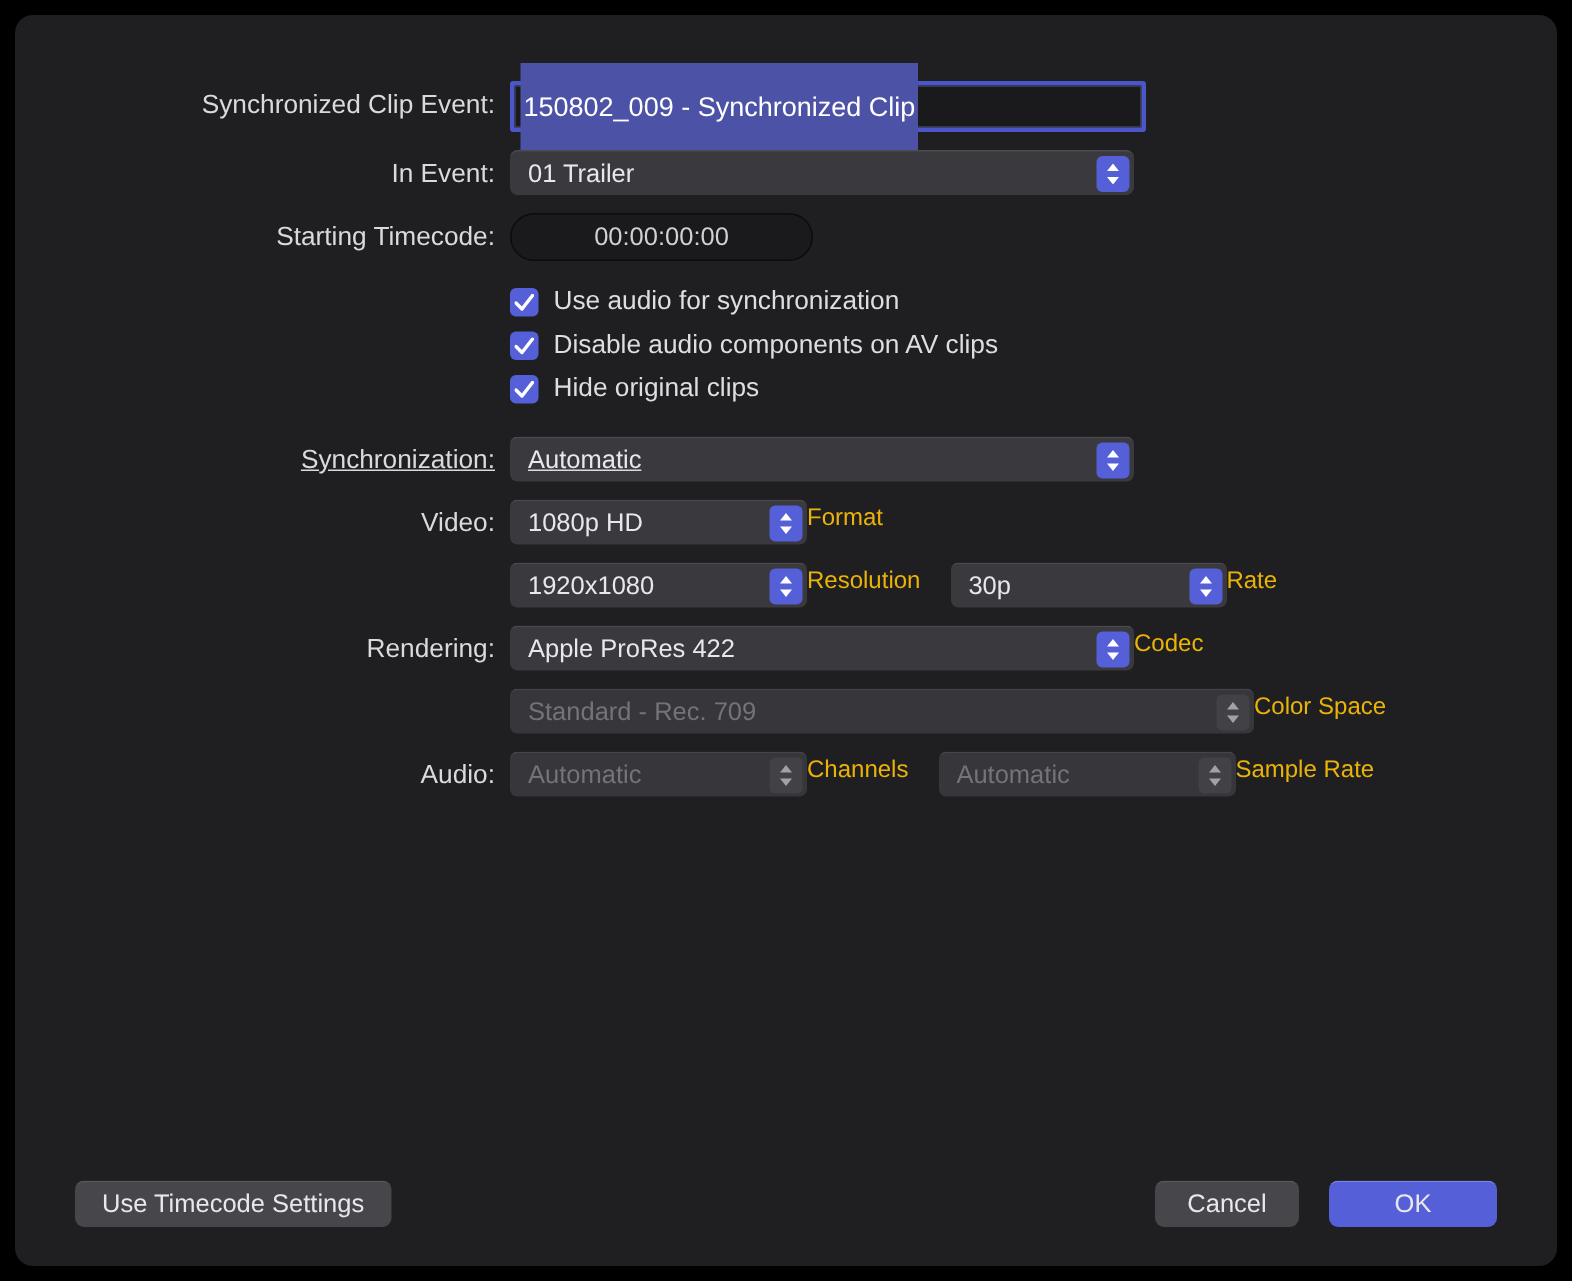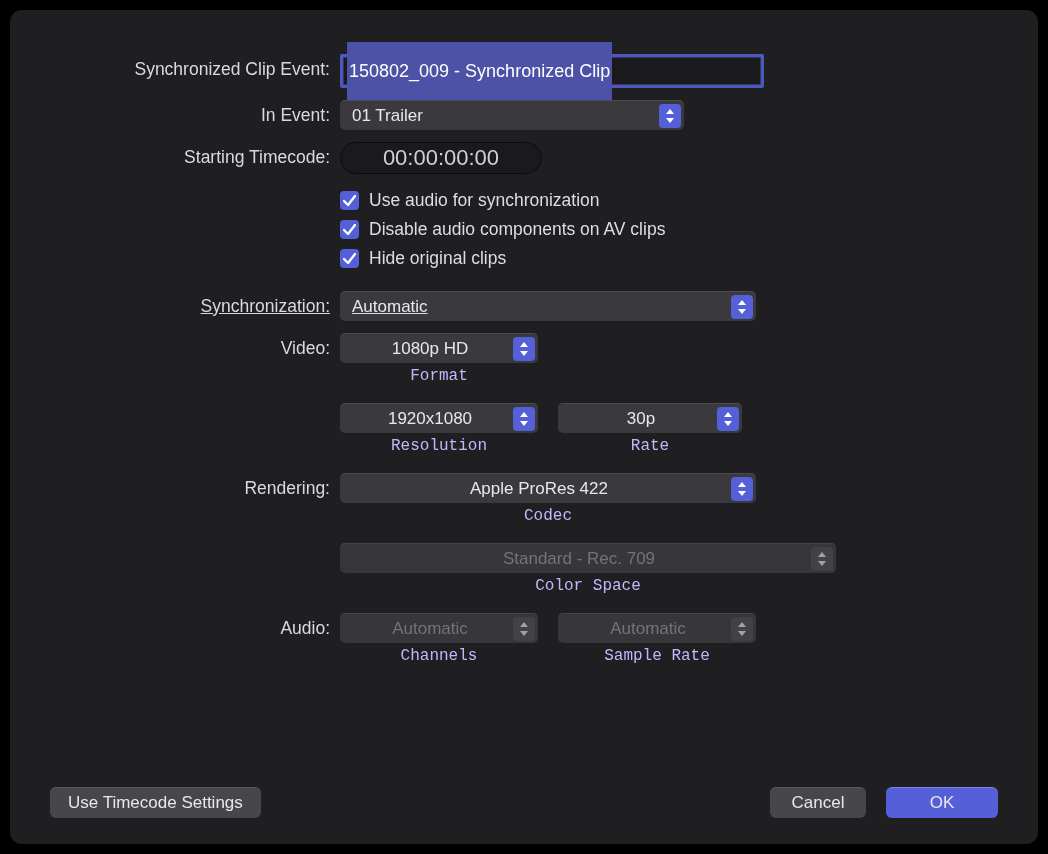--- a/index.html
+++ b/index.html
@@ -28,27 +28,26 @@
   }
   .lbl{
     width:280px;
     text-align:right;
     padding-right:10px;
     padding-top:5px;
     color:#dadade;
     font-size:17.5px;
   }
   .ctl{flex:1;display:flex;flex-wrap:wrap;gap:0 20px;}
-  .ctl-col{display:flex;flex-direction:column;text-align:center;}
+  .ctl-col{display:flex;}
   .sub{
-    color:#c4b5fd;
+    color:#eab308;
     font-size:16px;
     margin-top:4px;
     margin-bottom:6px;
-    font-family:Liberation Mono, monospace;
   }
   
   .txt-focus{
     width:424px;height:34px;
     background:#1a1a1c;
     border:3px solid #4b56c9;
     border-radius:2px;
     box-sizing:border-box;
     padding:0 4px;
     display:flex;align-items:center;
@@ -63,21 +62,21 @@
     white-space:pre;
   }
   
   .txt-plain{
     height:30px;line-height:30px;
     background:#1a1a1c;
     border:1px solid #0c0c0e;
     border-radius:16px;
     text-align:center;
     color:#d0d0d5;
-    font-size:22px;
+    font-size:17px;
   }
   
   .popup{
     position:relative;
     height:30px;line-height:30px;
     background:#3a3a3e;
     border-radius:5px;
     color:#e8e8ec;
     padding:0 30px 0 12px;
     font-size:17px;
@@ -91,21 +90,21 @@
   .popup .stepper{
     position:absolute;right:3px;top:3px;
     width:22px;height:24px;
     background:#5560d8;
     border-radius:4px;
     display:flex;flex-direction:column;align-items:center;justify-content:center;
   }
   .popup.disabled .stepper{background:#46464b;}
   .stepper svg{display:block;}
   
-  .checkline{display:flex;align-items:center;margin:4px 0;}
+  .checkline{display:flex;align-items:flex-end;margin:4px 0;}
   .cbox{
     width:19px;height:19px;
     background:#5560d8;
     border-radius:4px;
     margin-right:10px;
     display:flex;align-items:center;justify-content:center;
     flex-shrink:0;
   }
   .cbox svg{display:block;}
   .checkline span{font-size:17.5px;color:#dedee2;}
@@ -141,21 +140,21 @@
       <div class="ctl">
         <div class="txt-focus">
           <span class="sel">150802_009 - Synchronized Clip</span>
         </div>
       </div>
     </div>
 
     <div class="row">
       <div class="lbl">In Event:</div>
       <div class="ctl">
-        <div class="popup" style="width:344px;">
+        <div class="popup" style="width:416px;">
           <span>01 Trailer</span>
           <div class="stepper">
             <svg width="10" height="14" viewBox="0 0 10 14">
                 <path d="M5 0 L9 5 H1 Z M5 14 L1 9 H9 Z" fill="#fff"></path>
               </svg>
           </div>
         </div>
       </div>
     </div>
 

